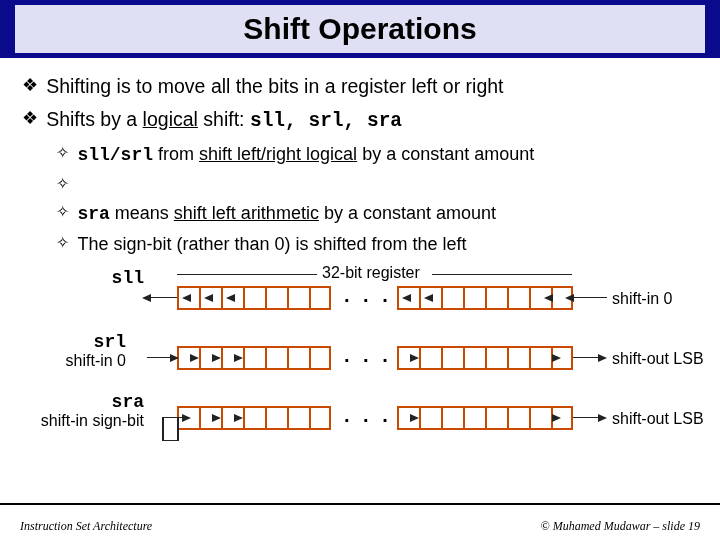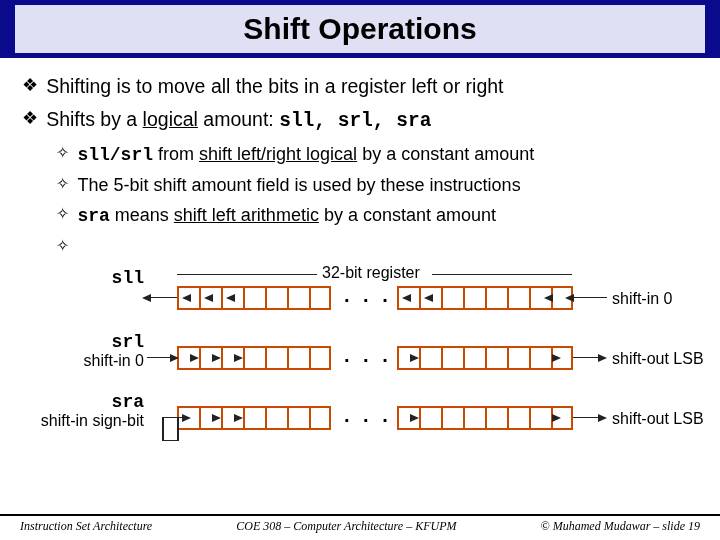--- a/index.html
+++ b/index.html
@@ -114,21 +114,21 @@
     display: flex;
     justify-content: space-between;
     padding: 0 20px;
     box-sizing: border-box;
     border-top: 2px solid #000;
   }
   .footer span {
     font-family: "Times New Roman", serif;
     font-style: italic;
     font-size: 12px;
-    padding-top: 3px;
+    padding-top: 14px;
   }
   .arrow-left, .arrow-right {
     position: absolute;
     width: 0; height: 0;
     border-top: 4px solid transparent;
     border-bottom: 4px solid transparent;
   }
   .arrow-left { border-right: 9px solid #222; }
   .arrow-right { border-left: 9px solid #222; }
   .hline { position: absolute; height: 1.8px; background: #222; }
@@ -144,45 +144,45 @@
 <div class="content">
 
   <div class="bullet-l1">
     <span class="marker">❖</span>
     <span>Shifting is to move all the bits in a register left or right</span>
   </div>
 
   <div class="bullet-l1">
     <span class="marker">❖</span>
     <span>
-      <span>Shifts by a </span><span class="under">logical</span><span> amount: </span><span class="mono">sll, srl, sra</span>
+      <span>Shifts by a </span><span class="under">logical</span><span> shift: </span><span class="mono">sll, srl, sra</span>
     </span>
   </div>
 
   <div class="bullet-l2">
     <span class="marker">✧</span>
     <span>
       <span class="mono">sll/srl</span><span> from </span><span class="under">shift left/right logical</span><span> by a constant amount</span>
     </span>
   </div>
 
   <div class="bullet-l2">
     <span class="marker">✧</span>
-    <span>The 5-bit shift amount field is used by these instructions</span>
   </div>
 
   <div class="bullet-l2">
     <span class="marker">✧</span>
     <span>
       <span class="mono">sra</span><span> means </span><span class="under">shift left arithmetic</span><span> by a constant amount</span>
     </span>
   </div>
 
   <div class="bullet-l2">
     <span class="marker">✧</span>
+    <span>The sign-bit (rather than 0) is shifted from the left</span>
   </div>
 
   <div class="diagram-area">
 
     <div class="reg-label" style="left:300px;top:0;">32-bit register</div>
     <div class="hline" style="left:155px;top:10px;width:140px;"></div>
     <div class="hline" style="left:410px;top:10px;width:140px;"></div>
 
     <div class="op-label" style="right:558px;top:4px;margin-left:27px;">
       <span class="mono">sll</span><br>
@@ -212,21 +212,21 @@
     <div class="hline" style="left:129px;top:33px;width:26px;"></div>
     <div class="arrow-left" style="left:160px;top:30px;"></div>
     <div class="arrow-left" style="left:182px;top:30px;"></div>
     <div class="arrow-left" style="left:204px;top:30px;"></div>
     <div class="arrow-left" style="left:380px;top:30px;"></div>
     <div class="arrow-left" style="left:402px;top:30px;"></div>
     <div class="arrow-left" style="left:522px;top:30px;"></div>
     <div class="hline" style="left:551px;top:33px;width:34px;"></div>
     <div class="arrow-left" style="left:543px;top:30px;"></div>
 
-    <div class="op-label" style="right:558px;top:68px;">
+    <div class="op-label" style="right:576px;top:68px;">
       <span class="mono">srl</span><br>
       <span>shift-in 0</span>
     </div>
     <div class="box-row" style="left:155px;top:82px;">
       <div class="cell"></div>
         <div class="cell"></div>
         <div class="cell"></div>
         <div class="cell"></div>
         <div class="cell"></div>
         <div class="cell"></div>
@@ -291,15 +291,14 @@
     <div class="arrow-right" style="left:388px;top:150px;"></div>
     <div class="arrow-right" style="left:530px;top:150px;"></div>
     <div class="hline" style="left:551px;top:153px;width:27px;"></div>
     <div class="arrow-right" style="left:576px;top:150px;"></div>
   </div>
 
 </div>
 
 <div class="footer">
   <span>Instruction Set Architecture</span>
-  <span>COE 308 – Computer Architecture – KFUPM</span>
   <span>© Muhamed Mudawar – slide 19</span>
 </div>
 
 </body></html>

